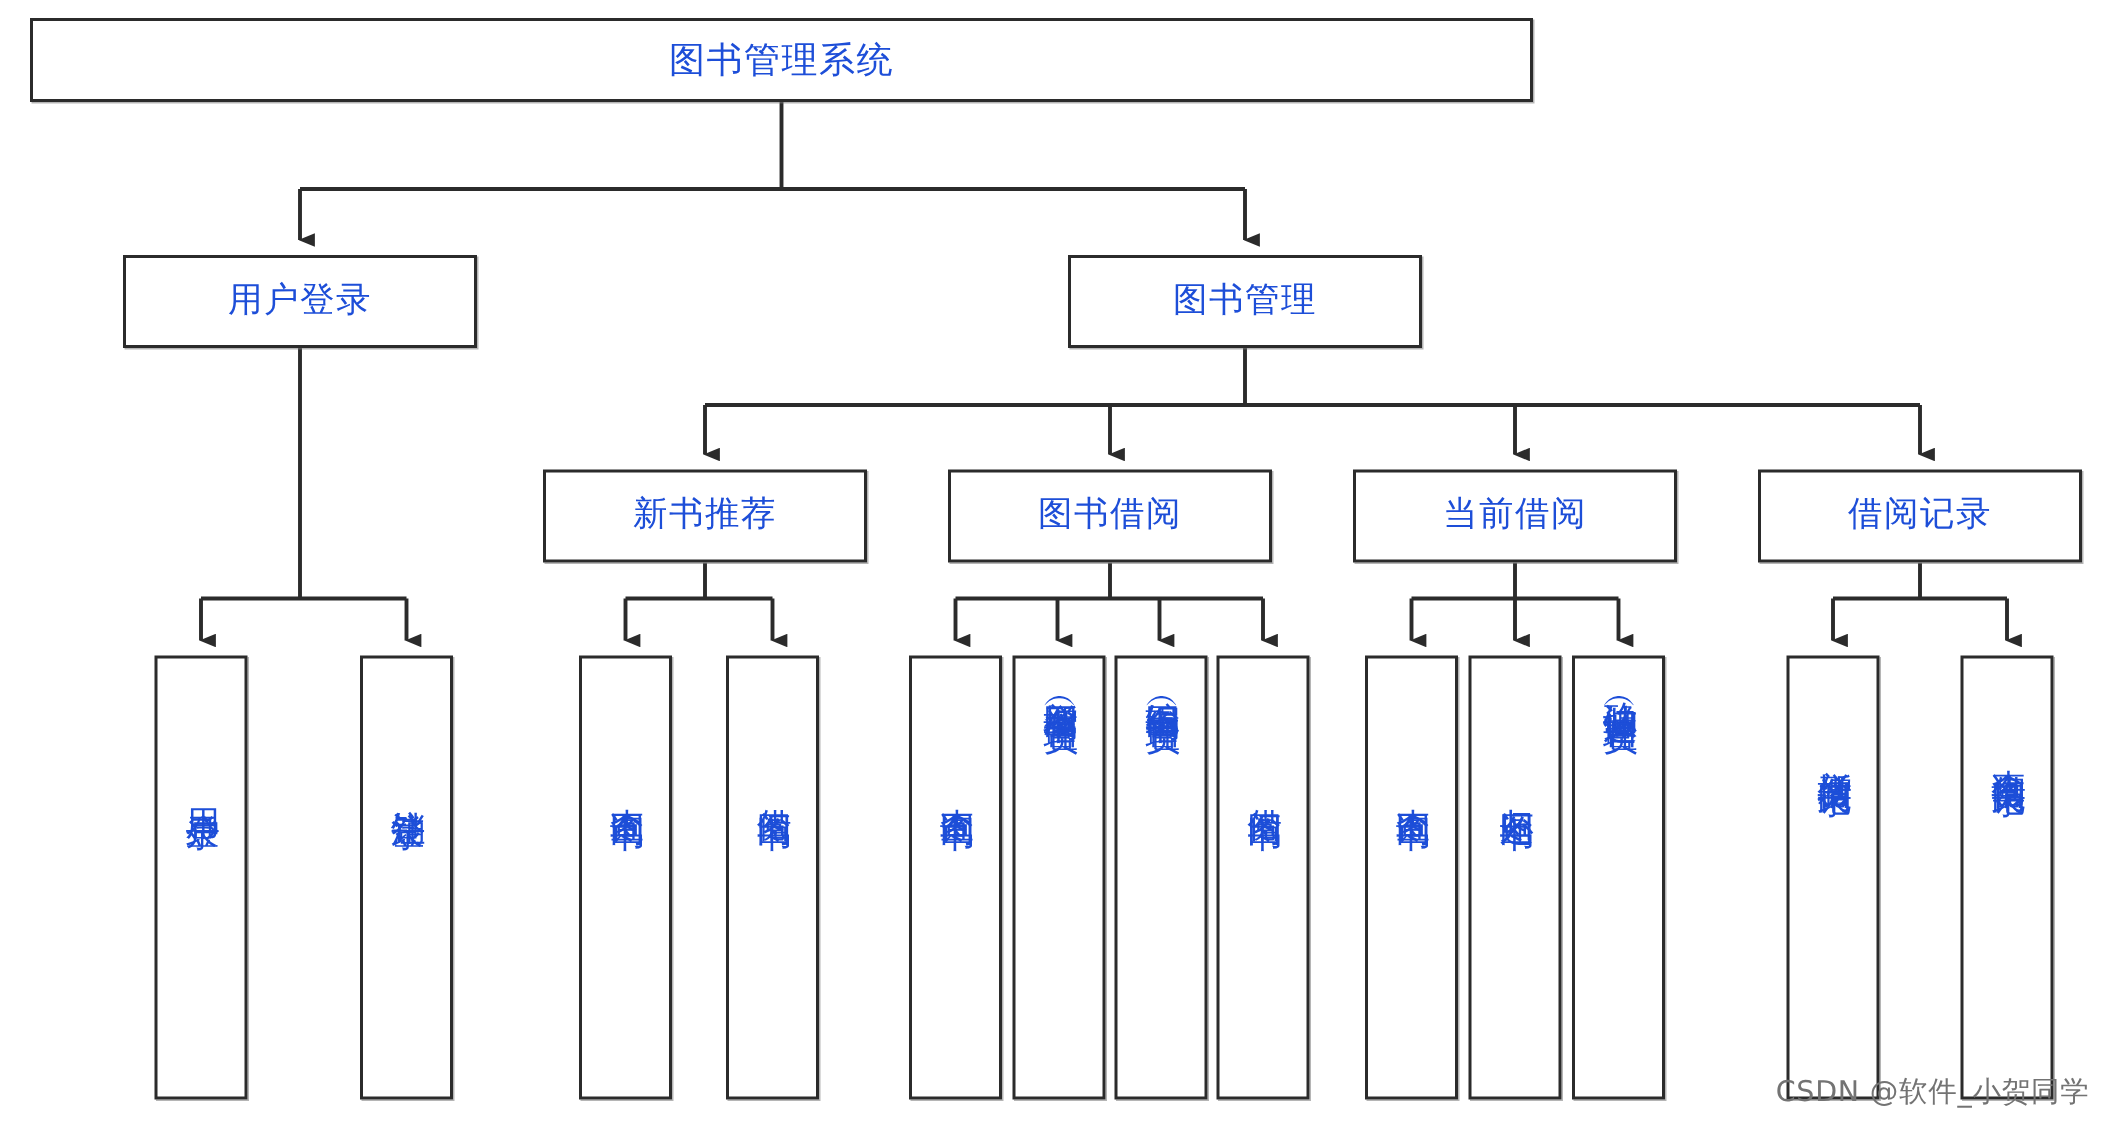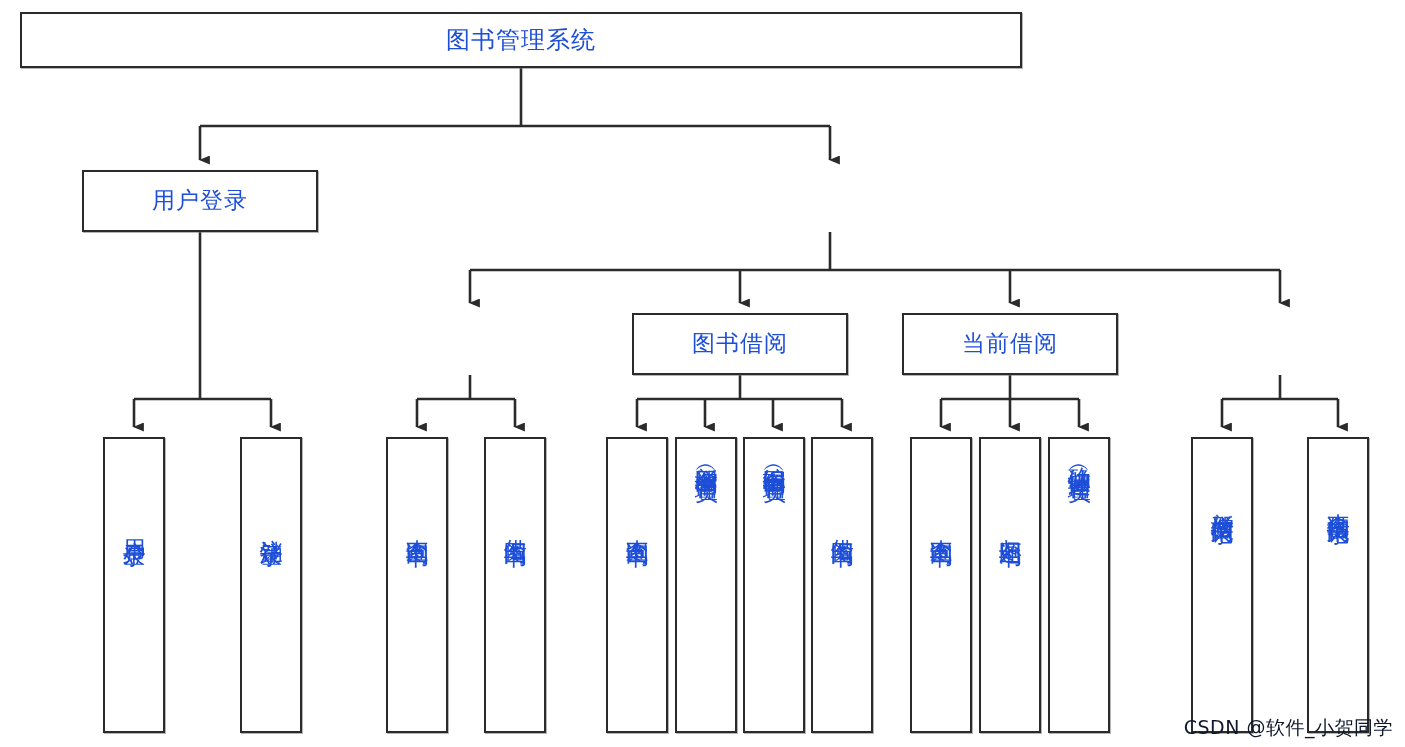--- a/index.html
+++ b/index.html
@@ -71,21 +71,21 @@
     margin-top: 6px;
   }
   .node-leaf-short .node-label {
     margin-top: 52px;
   }
   #watermark {
     position: absolute;
     right: 12px;
     bottom: 6px;
     font-size: 19px;
-    color: #0f172a;
+    color: #737373;
     letter-spacing: 0.5px;
     white-space: nowrap;
     user-select: none;
   }
 </style>
 </head>
 <body>
 
 <div id="diagram-root">
 
@@ -140,27 +140,36 @@
     </g>
   </svg>
 
   <div class="node node-h node-root" style="left:20px; top:12px; width:1002px; height:56px;">
     <span class="node-label">图书管理系统</span>
   </div>
 
   <div class="node node-h" style="left:82px; top:170px; width:236px; height:62px;">
     <span class="node-label">用户登录</span>
   </div>
-
+  <div class="node node-h" style="left:712px; top:170px; width:236px; height:62px;">
+    <span class="node-label">图书管理</span>
+  </div>
+
+  <div class="node node-h" style="left:362px; top:313px; width:216px; height:62px;">
+    <span class="node-label">新书推荐</span>
+  </div>
   <div class="node node-h" style="left:902px; top:313px; width:216px; height:62px;">
     <span class="node-label">当前借阅</span>
   </div>
   <div class="node node-h" style="left:632px; top:313px; width:216px; height:62px;">
     <span class="node-label">图书借阅</span>
   </div>
+  <div class="node node-h" style="left:1172px; top:313px; width:216px; height:62px;">
+    <span class="node-label">借阅记录</span>
+  </div>
 
   <div class="node node-v node-leaf-mid" style="left:103px; top:437px; width:62px; height:296px;">
     <span class="node-label">用户登录</span>
   </div>
   <div class="node node-v node-leaf-mid" style="left:240px; top:437px; width:62px; height:296px;">
     <span class="node-label">注销登录</span>
   </div>
 
   <div class="node node-v node-leaf-mid" style="left:386px; top:437px; width:62px; height:296px;">
     <span class="node-label">查询图书</span>

